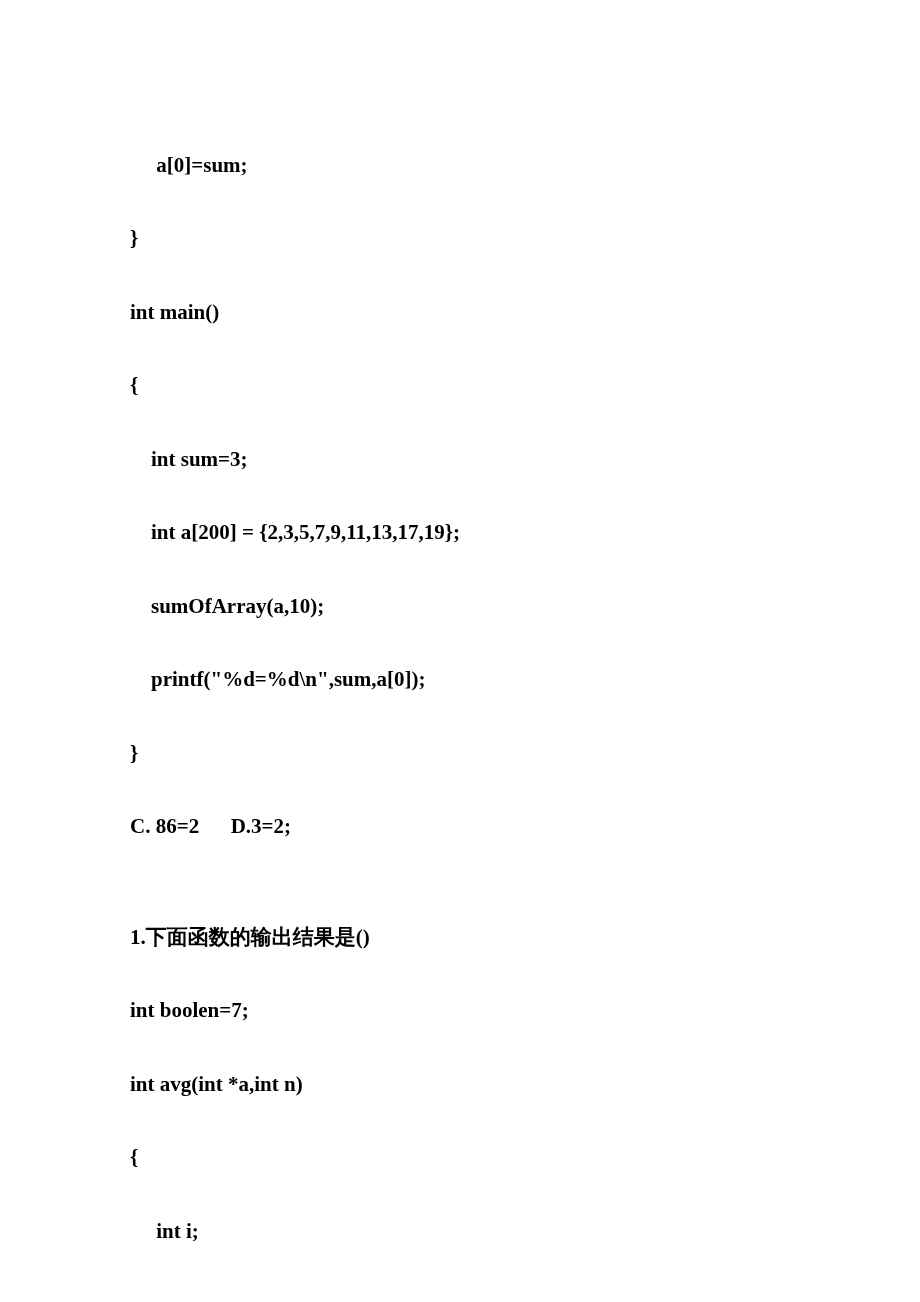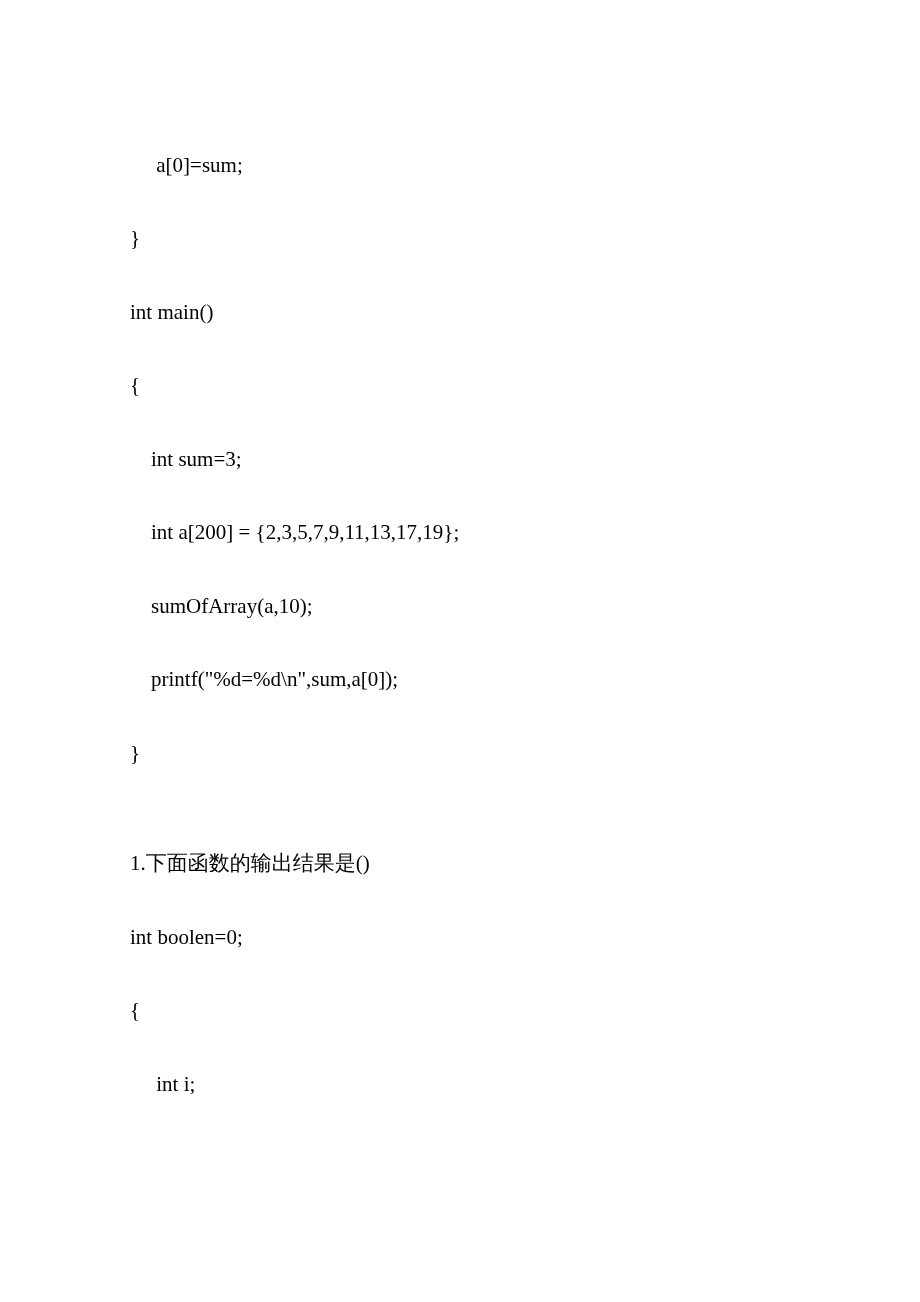--- a/index.html
+++ b/index.html
@@ -11,38 +11,41 @@
     font-size: 21px;
     color: #000000;
     line-height: 1.75;
   }
   .page {
     padding: 110px 130px 80px 130px;
     white-space: pre;
   }
   .line {
     display: block;
+    font-weight: bold;
   }
 </style>
 </head>
 <body>
 
 <div class="page">
 <span class="line">     a[0]=sum;</span>
 <span class="line">}</span>
 <span class="line">int main()</span>
 <span class="line">{</span>
 <span class="line">    int sum=3;</span>
 <span class="line">    int a[200] = {2,3,5,7,9,11,13,17,19};</span>
 <span class="line">    sumOfArray(a,10);</span>
 <span class="line">    printf("%d=%d\n",sum,a[0]);</span>
 <span class="line">}</span>
+<span class="line">C. 86=2      D.3=2;</span>
 <span class="line"></span>
 <span class="line">1.下面函数的输出结果是()</span>
-<span class="line">int boolen=0;</span>
+<span class="line">int boolen=7;</span>
+<span class="line">int avg(int *a,int n)</span>
 <span class="line">{</span>
 <span class="line">     int i;</span>
 
 
 
 
 
 
 
 

